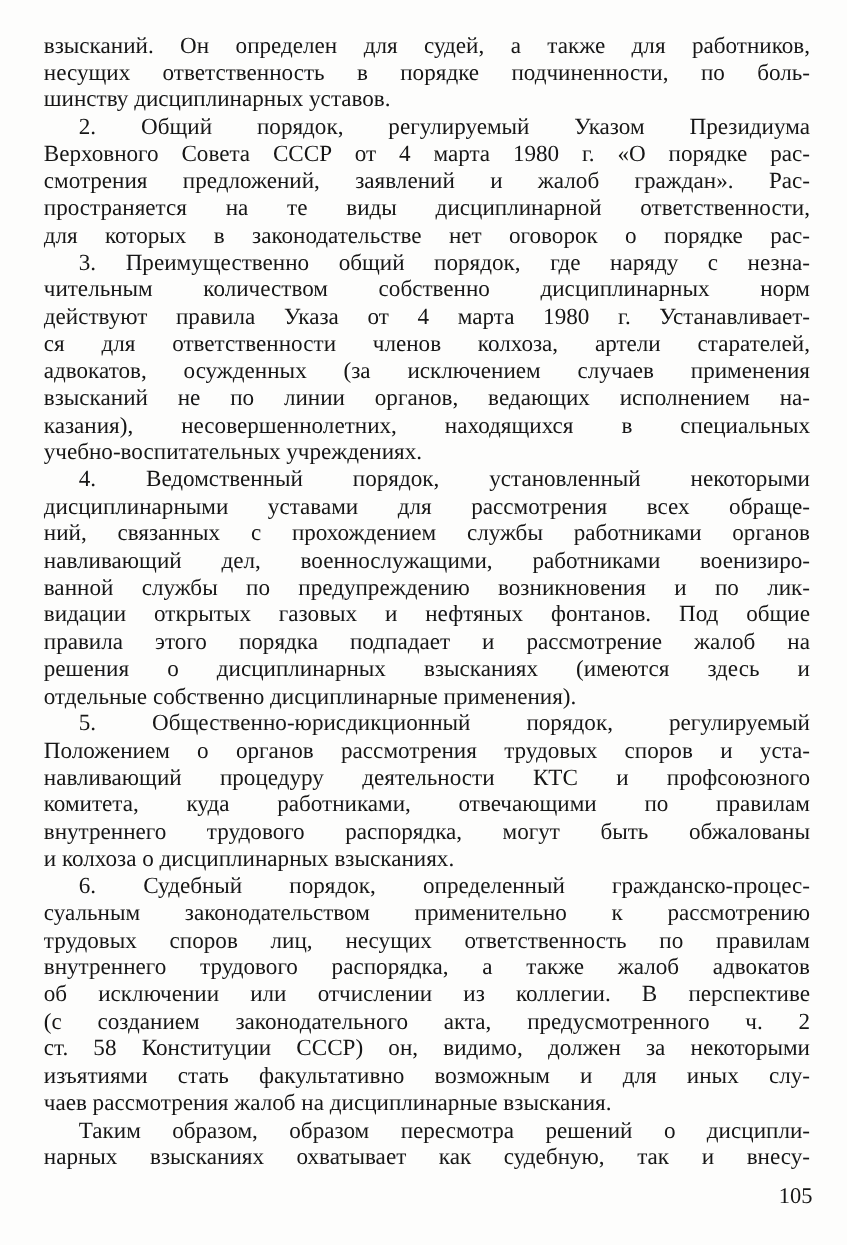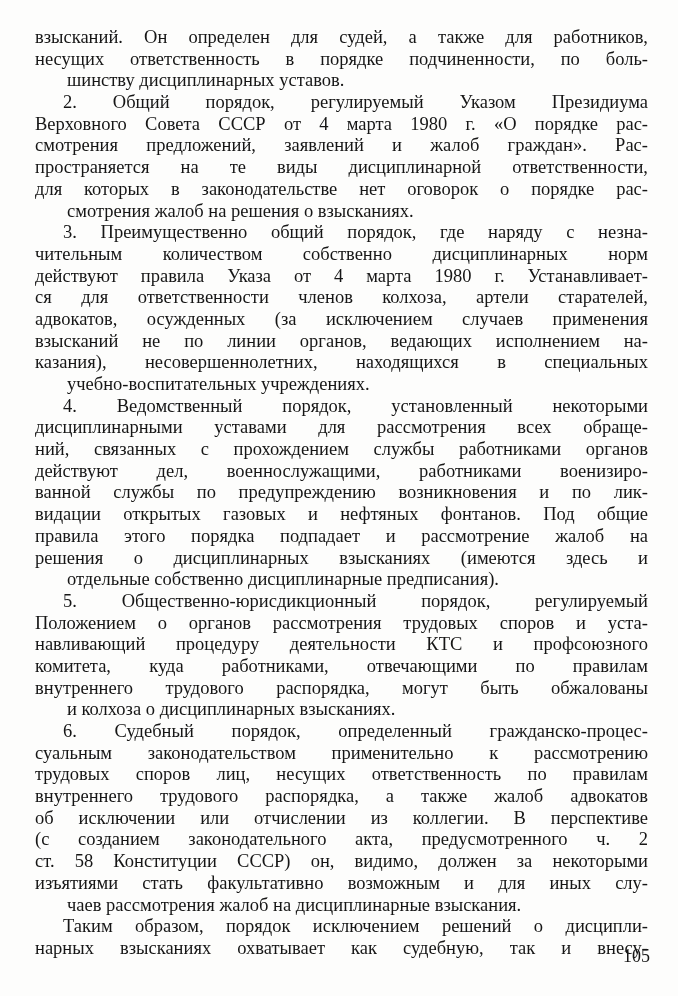--- a/index.html
+++ b/index.html
@@ -27,21 +27,20 @@
     line-height: 21.7px;
     height: 21.7px;
     text-align: justify;
     text-align-last: justify;
     white-space: normal;
     overflow: hidden;
   }
   .line.left {
     text-align: left;
     text-align-last: left;
-    margin-left: 32px;
   }
   .line.indent {
     text-indent: 28px;
   }
   .page-number {
     position: absolute;
     right: 28px;
     top: 946px;
     font-size: 18px;
     line-height: 20px;
@@ -54,50 +53,49 @@
 <div class="scan-page">
   <div class="text-block">
       <div class="line">взысканий. Он определен для судей, а также для работников,</div>
       <div class="line">несущих ответственность в порядке подчиненности, по боль-</div>
       <div class="line left">шинству дисциплинарных уставов.</div>
       <div class="line indent">2. Общий порядок, регулируемый Указом Президиума</div>
       <div class="line">Верховного Совета СССР от 4 марта 1980 г. «О порядке рас-</div>
       <div class="line">смотрения предложений, заявлений и жалоб граждан». Рас-</div>
       <div class="line">пространяется на те виды дисциплинарной ответственности,</div>
       <div class="line">для которых в законодательстве нет оговорок о порядке рас-</div>
-      <div class="line left">смотрения жалоб на решения о взысканиях.</div>
       <div class="line indent">3. Преимущественно общий порядок, где наряду с незна-</div>
       <div class="line">чительным количеством собственно дисциплинарных норм</div>
       <div class="line">действуют правила Указа от 4 марта 1980 г. Устанавливает-</div>
       <div class="line">ся для ответственности членов колхоза, артели старателей,</div>
       <div class="line">адвокатов, осужденных (за исключением случаев применения</div>
       <div class="line">взысканий не по линии органов, ведающих исполнением на-</div>
       <div class="line">казания), несовершеннолетних, находящихся в специальных</div>
       <div class="line left">учебно-воспитательных учреждениях.</div>
       <div class="line indent">4. Ведомственный порядок, установленный некоторыми</div>
       <div class="line">дисциплинарными уставами для рассмотрения всех обраще-</div>
       <div class="line">ний, связанных с прохождением службы работниками органов</div>
-      <div class="line">действуют дел, военнослужащими, работниками военизиро-</div>
+      <div class="line">навливающий дел, военнослужащими, работниками военизиро-</div>
       <div class="line">ванной службы по предупреждению возникновения и по лик-</div>
       <div class="line">видации открытых газовых и нефтяных фонтанов. Под общие</div>
       <div class="line">правила этого порядка подпадает и рассмотрение жалоб на</div>
       <div class="line">решения о дисциплинарных взысканиях (имеются здесь и</div>
-      <div class="line left">отдельные собственно дисциплинарные предписания).</div>
+      <div class="line left">отдельные собственно дисциплинарные применения).</div>
       <div class="line indent">5. Общественно-юрисдикционный порядок, регулируемый</div>
       <div class="line">Положением о органов рассмотрения трудовых споров и уста-</div>
       <div class="line">навливающий процедуру деятельности КТС и профсоюзного</div>
       <div class="line">комитета, куда работниками, отвечающими по правилам</div>
       <div class="line">внутреннего трудового распорядка, могут быть обжалованы</div>
       <div class="line left">и колхоза о дисциплинарных взысканиях.</div>
       <div class="line indent">6. Судебный порядок, определенный гражданско-процес-</div>
       <div class="line">суальным законодательством применительно к рассмотрению</div>
       <div class="line">трудовых споров лиц, несущих ответственность по правилам</div>
       <div class="line">внутреннего трудового распорядка, а также жалоб адвокатов</div>
       <div class="line">об исключении или отчислении из коллегии. В перспективе</div>
       <div class="line">(с созданием законодательного акта, предусмотренного ч. 2</div>
       <div class="line">ст. 58 Конституции СССР) он, видимо, должен за некоторыми</div>
       <div class="line">изъятиями стать факультативно возможным и для иных слу-</div>
       <div class="line left">чаев рассмотрения жалоб на дисциплинарные взыскания.</div>
-      <div class="line indent">Таким образом, порядок исключением решений о дисципли-</div>
+      <div class="line indent">Таким образом, образом пересмотра решений о дисципли-</div>
       <div class="line">нарных взысканиях охватывает как судебную, так и внесу-</div>
     </div>
   <div class="page-number">105</div>
 </div>
 
 </body></html>

